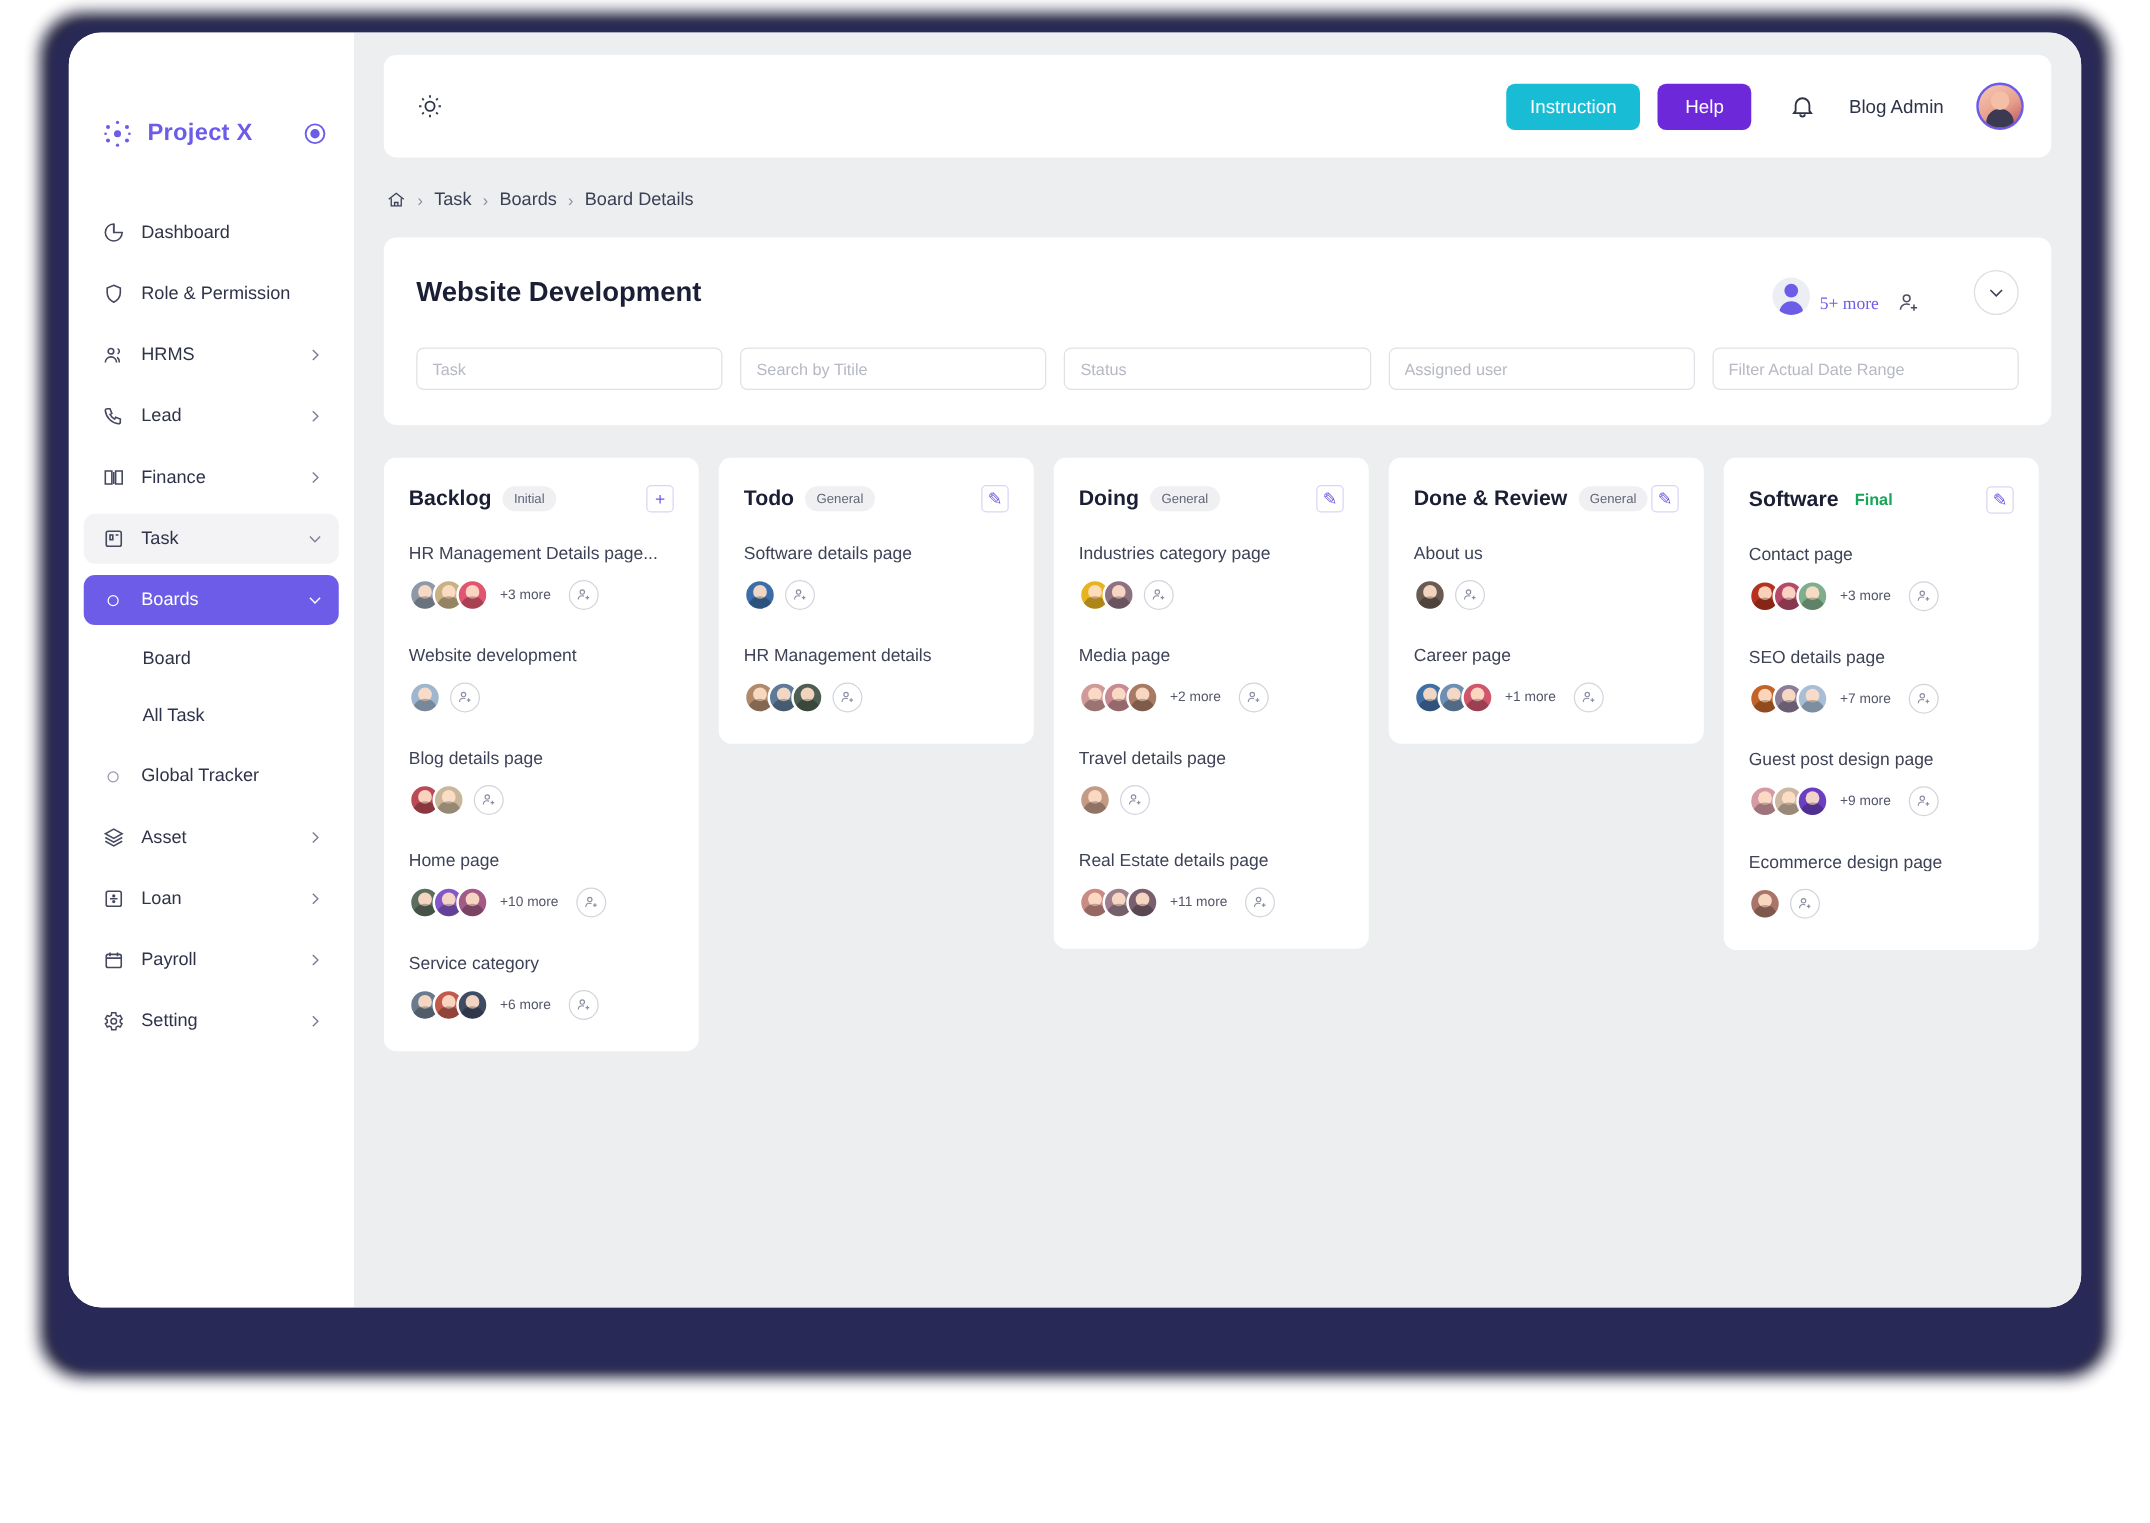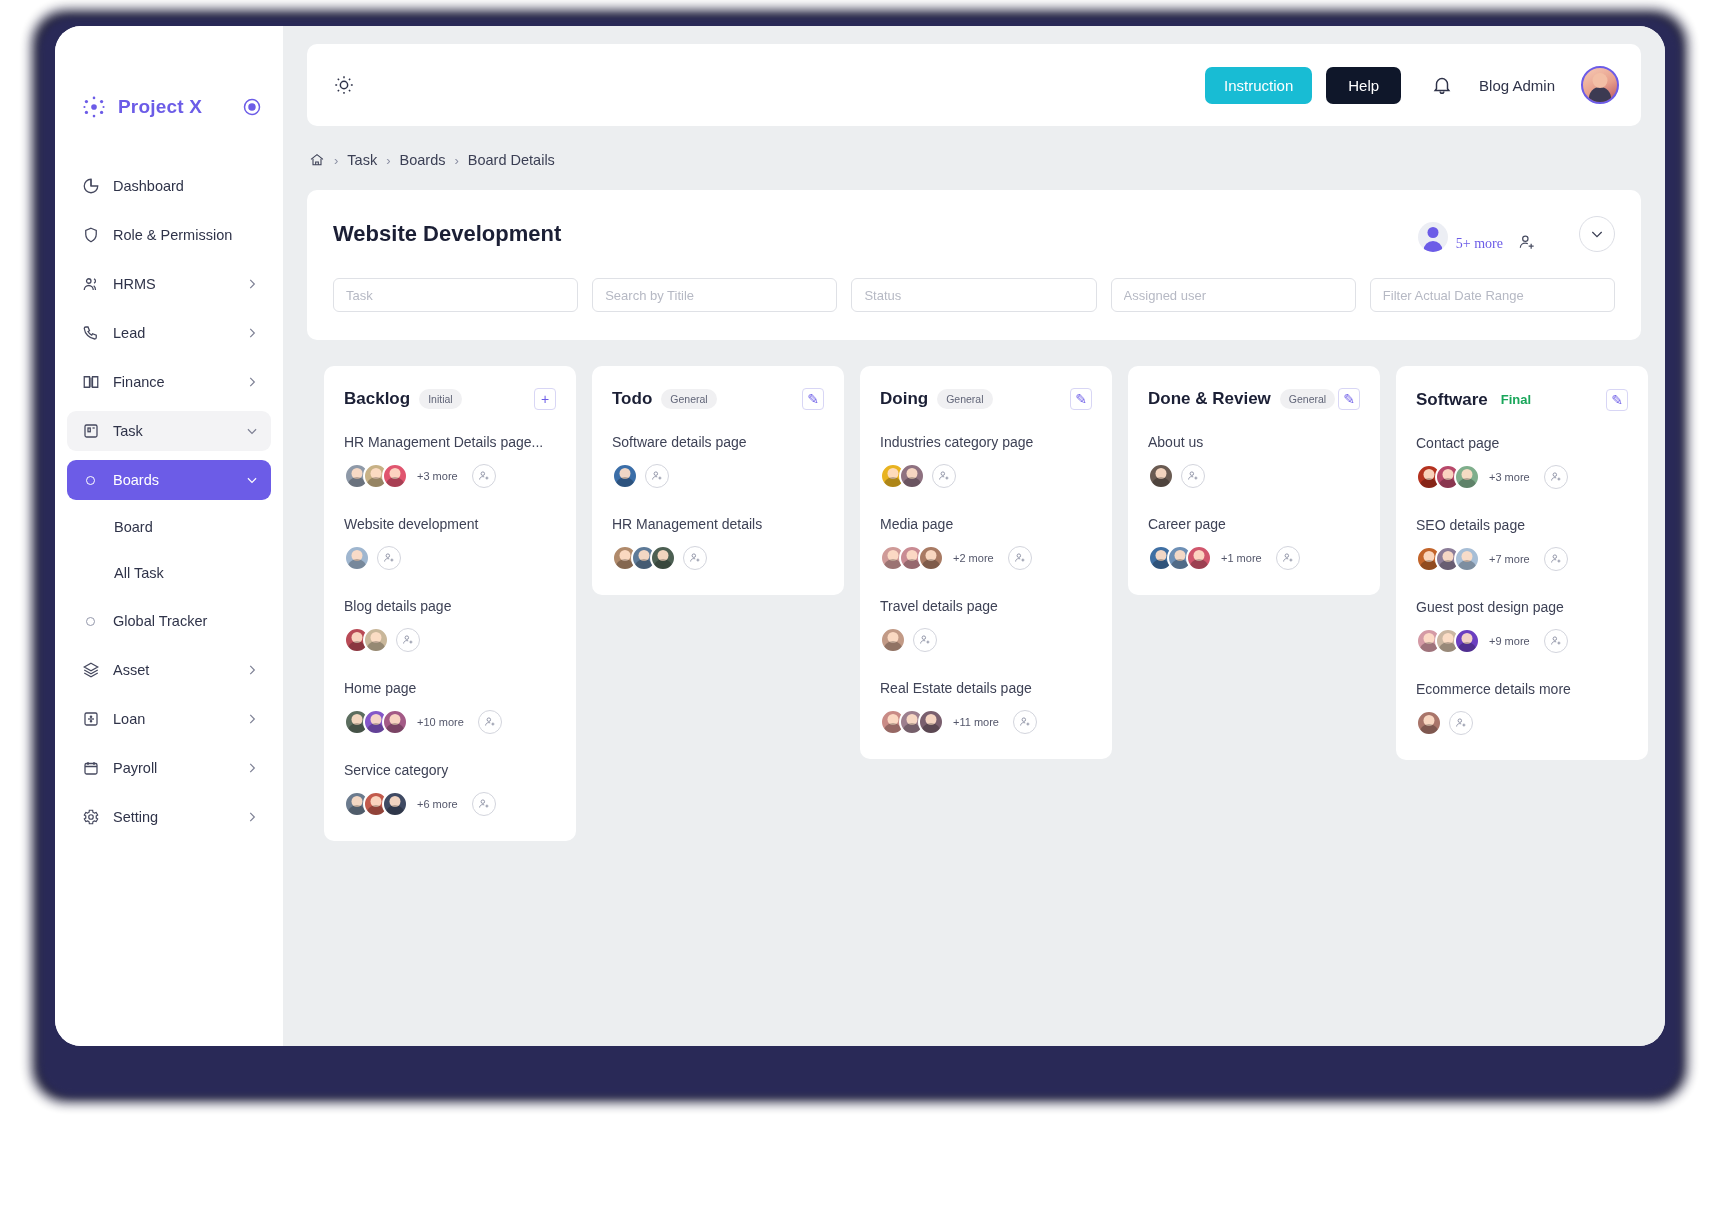--- a/index.html
+++ b/index.html
@@ -147,21 +147,21 @@
     border: none;
     border-radius: 7px;
     color: #fff;
     font-size: 15px;
     font-family: inherit;
     padding: 11px 19px;
     cursor: pointer;
     line-height: 1;
   }
   .btn-instruction { background: #18bcd4; }
-  .btn-help { background: #0f172a; padding: 11px 22px; }
+  .btn-help { background: #6d28d9; padding: 11px 22px; }
   .bell { width: 22px; height: 22px; color: #2f3349; margin-left: 16px; }
   .user-name { font-size: 15px; color: #2f3349; margin-left: 12px; }
   .avatar-top {
     width: 38px; height: 38px; border-radius: 50%;
     margin-left: 12px;
     background: linear-gradient(150deg,#f7cbb5 0%,#e79f8c 55%,#b6515e 100%);
     border: 2px solid #6c5ce7;
     position: relative; overflow: hidden;
   }
   .avatar-top::after {
@@ -250,21 +250,20 @@
   .filter-input::placeholder { color: #b6b9c4; }
 
   
   .kanban {
     display: flex;
     gap: 16px;
     margin: 26px 0 0 24px;
     align-items: flex-start;
     overflow: hidden;
     height: 520px;
-    justify-content: center;
   }
   .column {
     flex: 0 0 252px;
     width: 252px;
     background: #ffffff;
     border-radius: 10px;
     padding: 22px 20px 24px 20px;
   }
   .col-head {
     display: flex;
@@ -992,21 +991,21 @@
                 <span class="add-av">
                   <svg viewBox="0 0 24 24" width="14" height="14" fill="none" stroke="currentColor" stroke-width="1.6">
                     <circle cx="10" cy="8" r="3"></circle>
                     <path d="M4.5 18c0-3 2.5-5 5.5-5 .9 0 1.7.2 2.4.5"></path>
                     <path d="M17 13v5M14.5 15.5h5"></path>
                   </svg>
                 </span>
               </div>
             </div>
             <div class="task">
-              <div class="task-title">Ecommerce details more</div>
+              <div class="task-title">Ecommerce design page</div>
               <div class="avatars">
                 <span class="av" style="background: rgb(169, 117, 106);">
                   <span class="head" style="background: rgba(255, 222, 200, 0.92);"></span>
                   <span class="body" style="background: rgba(0, 0, 0, 0.25);"></span>
                 </span>
                 <span class="add-av">
                   <svg viewBox="0 0 24 24" width="14" height="14" fill="none" stroke="currentColor" stroke-width="1.6">
                     <circle cx="10" cy="8" r="3"></circle>
                     <path d="M4.5 18c0-3 2.5-5 5.5-5 .9 0 1.7.2 2.4.5"></path>
                     <path d="M17 13v5M14.5 15.5h5"></path>

